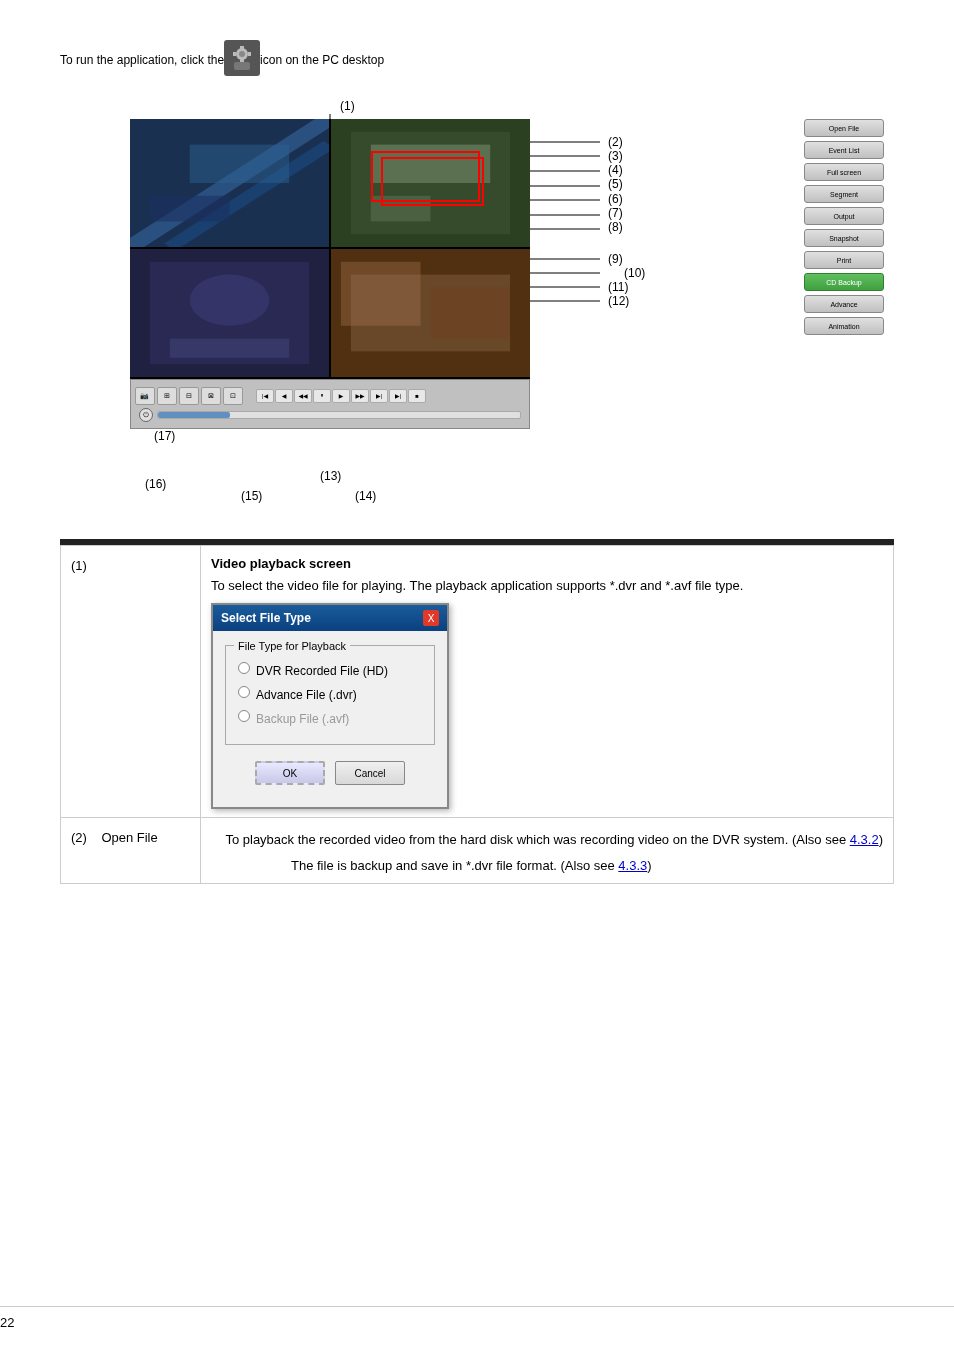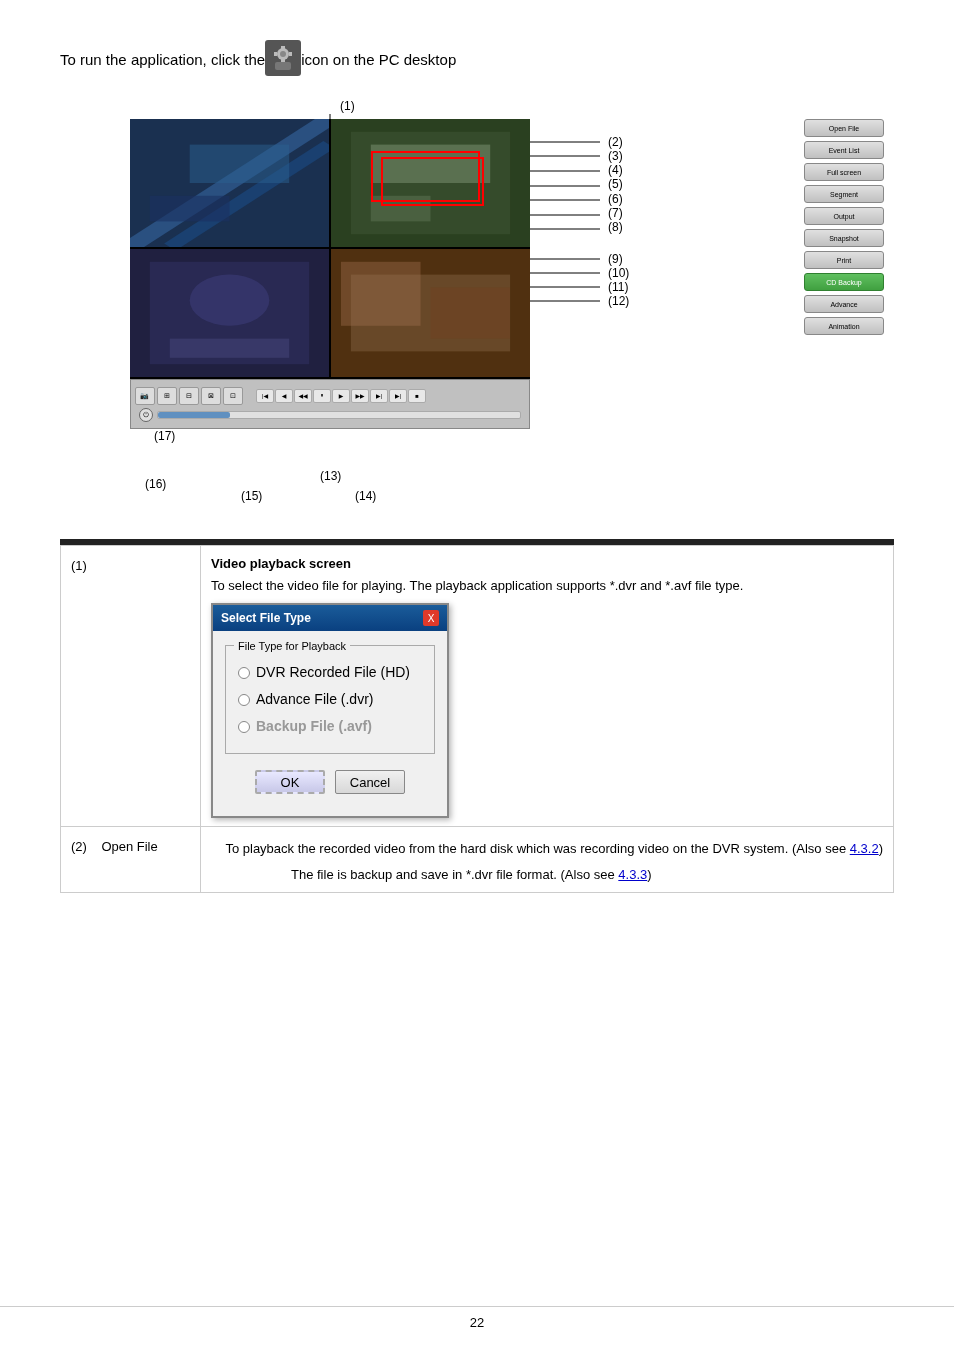--- a/index.html
+++ b/index.html
@@ -19,21 +19,21 @@
       padding: 40px 60px 40px 60px;
       display: flex;
       flex-direction: column;
     }
 
     
     .top-instruction {
       display: flex;
       align-items: center;
       margin-bottom: 20px;
-      font-size: 15px;
+      font-size: 12px;
     }
 
     
     .video-grid {
       display: grid;
       grid-template-columns: 1fr 1fr;
       grid-template-rows: 1fr 1fr;
       width: 100%;
       height: 260px;
       gap: 2px;
@@ -185,56 +185,55 @@
       position: absolute;
       top: -8px;
       left: 8px;
       background: #f0f0f0;
       padding: 0 4px;
       font-size: 11px;
     }
 
     .radio-option {
       display: flex;
-      align-items: center;
+      align-items: flex-start;
       gap: 6px;
       margin: 6px 0;
-      font-size: 14px;
+      font-size: 12px;
     }
 
     .radio-circle {
       width: 12px;
       height: 12px;
       border-radius: 50%;
       border: 1px solid #888;
       background: #fff;
       display: flex;
       align-items: center;
       justify-content: center;
       flex-shrink: 0;
     }
 
     .radio-disabled {
       color: #999;
-      font-weight: bold;
     }
 
     .dialog-buttons {
       display: flex;
       gap: 10px;
       justify-content: center;
       padding: 4px 0 8px 0;
     }
 
     .dialog-btn {
       min-width: 70px;
       height: 24px;
       background: linear-gradient(to bottom, #f0f0f0, #d8d8d8);
       border: 1px solid #888;
-      font-size: 13px;
+      font-size: 10px;
       cursor: pointer;
       display: flex;
       align-items: center;
       justify-content: center;
       border-radius: 2px;
       padding: 0 10px;
     }
 
     .ok-btn {
       background: linear-gradient(to bottom, #e8e8ff, #c8c8e8);
@@ -427,21 +426,21 @@
     </svg>
 
     <div class="diag-label" style="top:36px; left:548px;">(2)</div>
     <div class="diag-label" style="top:50px; left:548px;">(3)</div>
     <div class="diag-label" style="top:64px; left:548px;">(4)</div>
     <div class="diag-label" style="top:78px; left:548px;">(5)</div>
     <div class="diag-label" style="top:93px; left:548px;">(6)</div>
     <div class="diag-label" style="top:107px; left:548px;">(7)</div>
     <div class="diag-label" style="top:121px; left:548px;">(8)</div>
     <div class="diag-label" style="top:153px; left:548px;">(9)</div>
-    <div class="diag-label" style="top:167px; left:548px;">(10)</div>
+    <div class="diag-label" style="top:167px; left:564px;">(10)</div>
     <div class="diag-label" style="top:181px; left:548px;">(11)</div>
     <div class="diag-label" style="top:195px; left:548px;">(12)</div>
 
     <div class="diag-label" style="top:370px; left:260px;">(13)</div>
     <div class="diag-label" style="top:378px; left:85px;">(16)</div>
     <div class="diag-label" style="top:390px; left:181px;">(15)</div>
     <div class="diag-label" style="top:390px; left:295px;">(14)</div>
     <div class="diag-label" style="top:330px; left:70px;margin-left:24px;">(17)</div>
 
   </div>
@@ -507,17 +506,17 @@
         </div>
         <div style="text-indent:80px; text-align:justify; line-height:1.5;">
           The file is backup and save in *.dvr file format. (Also see <span class="link-text">4.3.3</span>)
         </div>
       </td>
     </tr>
 
   </tbody>
     </table>
 
-  <div style="position:absolute; bottom:20px; left:0; right:0; text-align:center; font-size:13px; border-top:1px solid #ccc; padding-top:8px;">
+  <div style="position:absolute; bottom:20px; left:0; right:0; text-align:left; font-size:13px; border-top:1px solid #ccc; padding-top:8px;">
     <span>22</span>
   </div>
 
 </div>
 
 </body></html>

